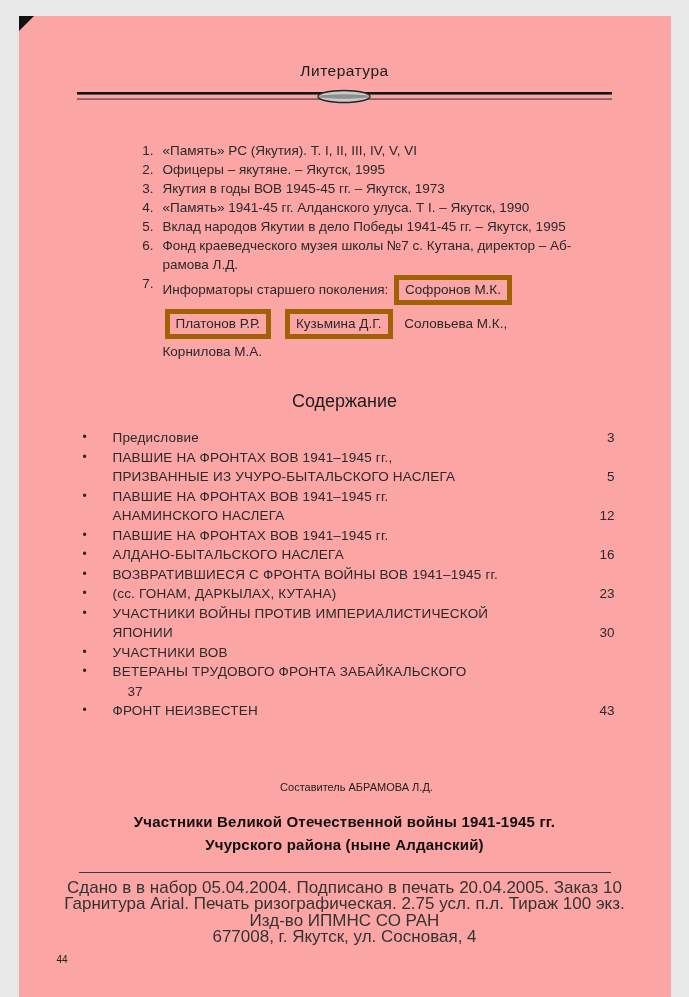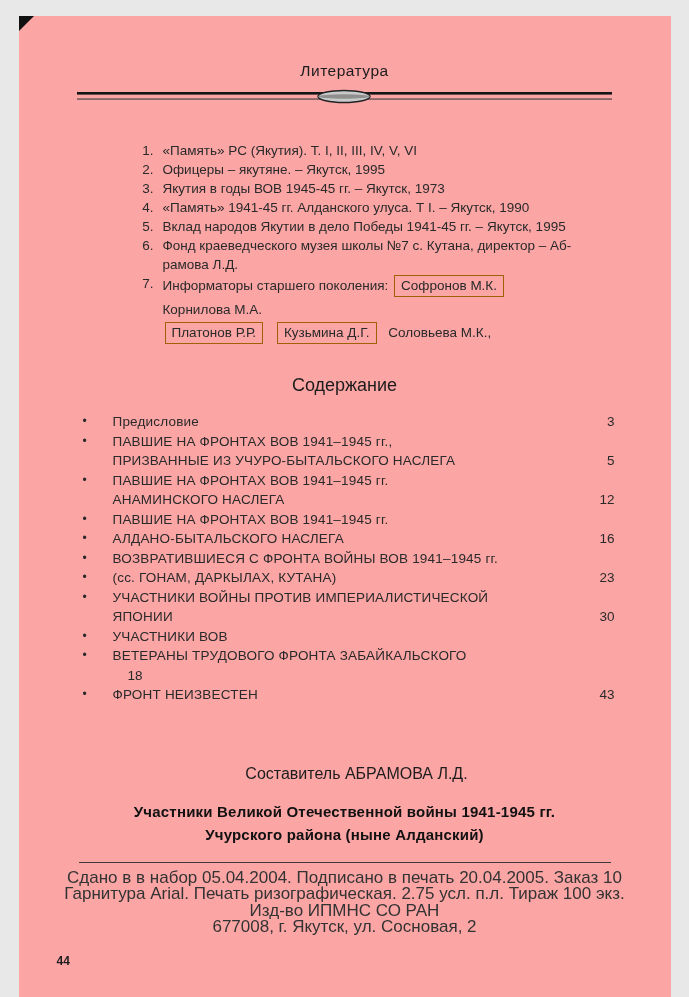--- a/index.html
+++ b/index.html
@@ -26,55 +26,55 @@
     margin:30px 60px 0 113px;
     font-size:13.5px;
     line-height:19px;
   }
   .ref-row{display:flex;}
   .ref-num{flex:none;width:22px;text-align:right;padding-right:9px;}
   .ref-text{flex:1;}
   .ref-line{margin-bottom:2px;}
   .boxed{
     display:inline-block;
-    border:1px solid #a16207;
+    border:5px solid #a16207;
     padding:0px 6px 1px 6px;
     margin:1px 8px 1px 2px;
   }
   .contents{margin-top:28px;}
   .contents-title{text-align:center;font-size:18px;color:#1c1c1c;}
   .toc{
     margin:16px 56px 0 58px;
     font-size:13.5px;
     line-height:19.5px;
   }
   .toc-row{display:flex;}
   .toc-bullet{flex:none;width:36px;padding-left:6px;box-sizing:border-box;font-size:12px;}
   .toc-text{flex:1;letter-spacing:0.2px;}
   .toc-page{flex:none;min-width:30px;text-align:right;}
   .footer{margin-top:60px;text-align:center;}
-  .compiler{font-size:16px;color:#1d1d1d;padding-left:24px;}
+  .compiler{font-size:11px;color:#1d1d1d;padding-left:24px;}
   .doc-title{
     margin-top:17px;
     font-size:15px;font-weight:bold;color:#111;
     line-height:23px;letter-spacing:0.2px;
   }
   .imprint-rule{
     width:532px;margin:16px auto 0 auto;
     border:none;border-top:1.6px solid #3a3a3a;
   }
   .imprint{
     margin-top:7px;
     font-size:17px;color:#333;
     line-height:16.5px;
     text-align:center;
   }
   .page-number{
     position:absolute;left:38px;top:938px;
-    font-size:12px;color:#1d1d1d;font-weight:bold;
+    font-size:10px;color:#1d1d1d;font-weight:normal;
   }
 </style>
 </head>
 <body>
 
 <div class="page">
 
   <div class="corner-artifact"></div>
 
   <div class="header">
@@ -128,27 +128,27 @@
       </div>
     </div>
     <div class="ref-row">
       <span class="ref-num">7.</span>
       <div class="ref-text">
         <div class="ref-line">
           <span>Информаторы старшего поколения:</span>
           <span class="boxed">Софронов М.К.</span>
         </div>
         <div class="ref-line">
-          <span>Корнилова М.А.</span>
-        </div>
-        <div class="ref-line">
           <span class="boxed">Платонов Р.Р.</span>
           <span class="boxed">Кузьмина Д.Г.</span>
           <span>Соловьева М.К.,</span>
         </div>
+        <div class="ref-line">
+          <span>Корнилова М.А.</span>
+        </div>
       </div>
     </div>
   </div>
 
   <div class="contents">
     <div class="contents-title">Содержание</div>
     <div class="toc">
 
       <div class="toc-row">
         <span class="toc-bullet">•</span>
@@ -219,21 +219,21 @@
         <span class="toc-page"></span>
       </div>
 
       <div class="toc-row">
         <span class="toc-bullet">•</span>
         <span class="toc-text">ВЕТЕРАНЫ ТРУДОВОГО ФРОНТА ЗАБАЙКАЛЬСКОГО</span>
         <span class="toc-page"></span>
       </div>
       <div class="toc-row">
         <span class="toc-bullet"></span>
-        <span class="toc-page">18</span>
+        <span class="toc-page">37</span>
       </div>
 
       <div class="toc-row">
         <span class="toc-bullet">•</span>
         <span class="toc-text">ФРОНТ НЕИЗВЕСТЕН</span>
         <span class="toc-page">43</span>
       </div>
 
     </div>
   </div>
@@ -242,19 +242,19 @@
     <div class="compiler">Составитель АБРАМОВА Л.Д.</div>
     <div class="doc-title">
       <div>Участники Великой Отечественной войны 1941-1945 гг.</div>
       <div>Учурского района (ныне Алданский)</div>
     </div>
     <hr class="imprint-rule">
     <div class="imprint">
       <div>Сдано в в набор 05.04.2004. Подписано в печать 20.04.2005. Заказ 10</div>
       <div>Гарнитура Arial. Печать ризографическая. 2.75 усл. п.л. Тираж 100 экз.</div>
       <div>Изд-во ИПМНС СО РАН</div>
-      <div>677008, г. Якутск, ул. Сосновая, 2</div>
+      <div>677008, г. Якутск, ул. Сосновая, 4</div>
     </div>
   </div>
 
   <div class="page-number">44</div>
 
 </div>
 
 </body></html>

